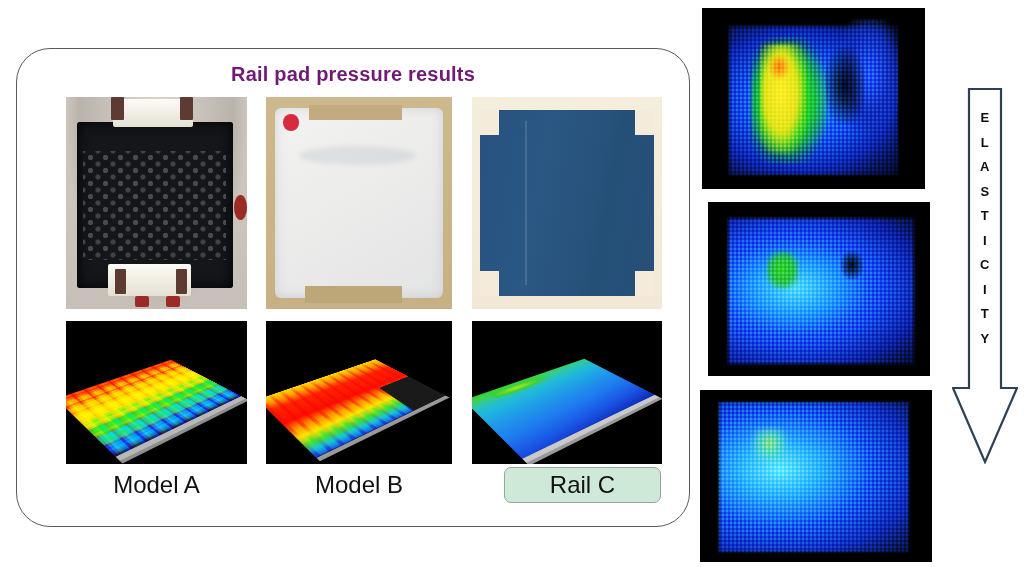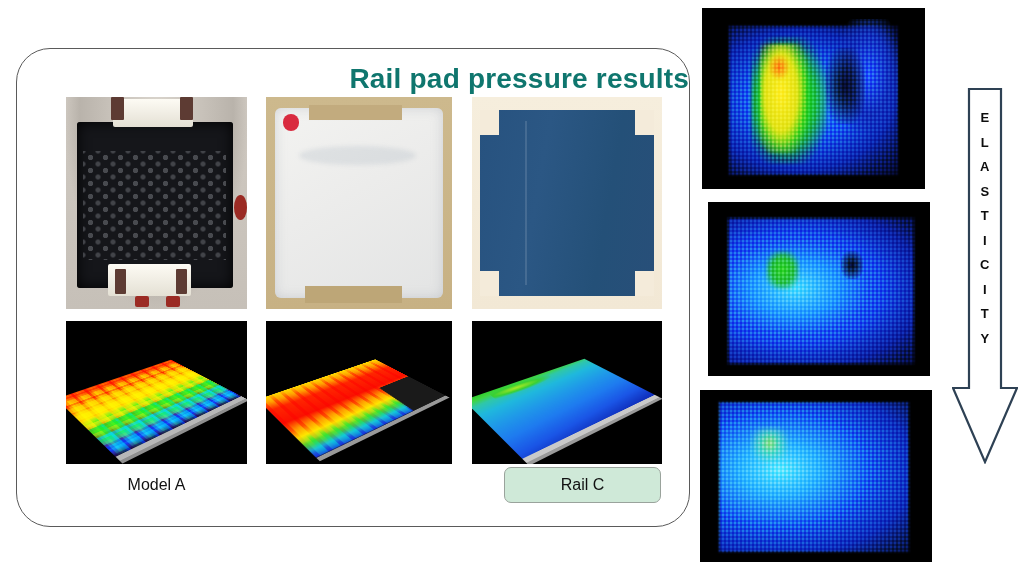--- a/index.html
+++ b/index.html
@@ -27,25 +27,25 @@
     border: 1.2px solid #5a5a5a;
     border-radius: 34px;
     background: #ffffff;
   }
 
   #card-title {
     position: absolute;
     left: 0;
     top: 14px;
     width: 100%;
-    text-align: right;
-    font-size: 28px;
+    text-align: center;
+    font-size: 20px;
     font-weight: bold;
     letter-spacing: 0.2px;
-    color: #0f766e;
+    color: #701a75;
   }
 
   
   .photo-row, .plot-row {
     position: absolute;
     left: 0;
     width: 100%;
     height: 0;
   }
   .cell {
@@ -263,21 +263,21 @@
     width: 46%;
     height: 16%;
     background: radial-gradient(ellipse at 40% 50%, #a9e824 0%, #39d033 45%, rgba(57,208,51,0) 75%);
   }
 
   
   .model-label {
     position: absolute;
     top: 420px;
     text-align: center;
-    font-size: 16px;
+    font-size: 24px;
     color: #111111;
     line-height: 32px;
   }
   .label-a { left: 49px;  width: 181px; }
   .label-b { left: 249px; width: 186px; }
   .label-c {
     left: 487px;
     width: 157px;
     height: 36px;
     top: 418px;
@@ -499,20 +499,21 @@
     <div class="cell plot col-c">
       <div class="surf-wrap">
         <div class="surf surf-c">
           <div class="surf-c-hot"></div>
         </div>
       </div>
     </div>
   </div>
 
   <div class="model-label label-a">Model A</div>
+  <div class="model-label label-b">Model B</div>
   <div class="model-label label-c">Rail C</div>
 </div>
 
 <div class="heatmap hm-1">
   <div class="hm-field">
     <div class="hm1-blue"></div>
     <div class="hm1-right"></div>
     <div class="hm1-dark"></div>
     <div class="hm1-green"></div>
     <div class="hm1-yellow"></div>

